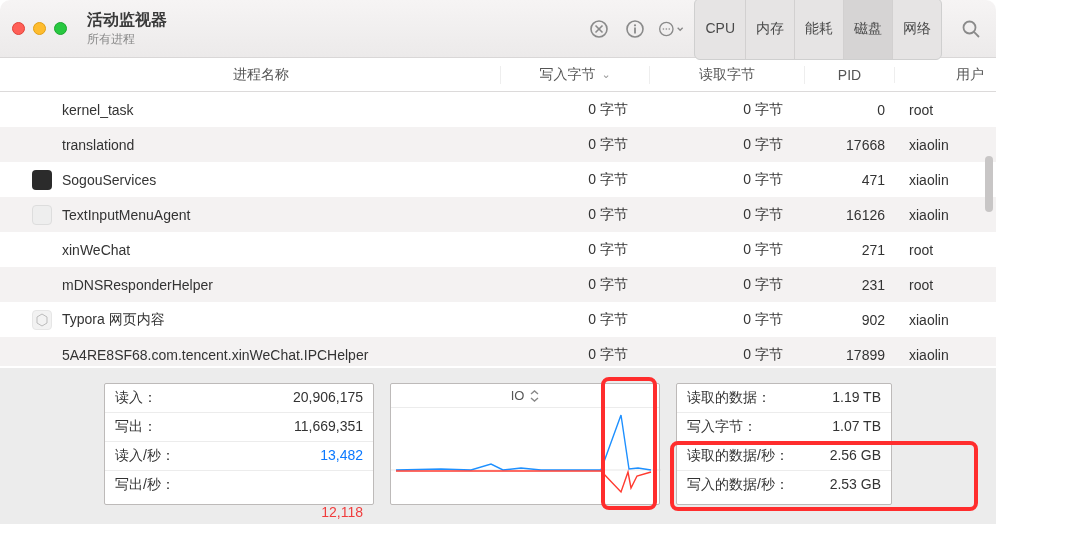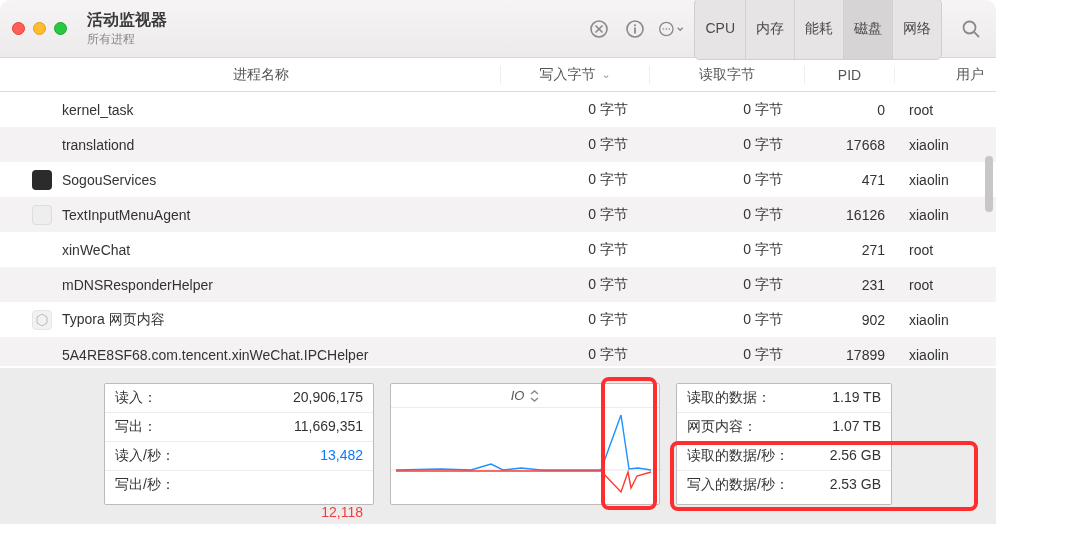--- a/index.html
+++ b/index.html
@@ -105,21 +105,21 @@
   padding: 15px 104px 0;
   position: relative;
 }
 .stats-row { display: flex; gap: 16px; height:122px;}
 .stat-box {
   background: #fff;
   border: 1px solid #bdbab9;
   border-radius: 2px;
 }
 .left-box { flex: 0 0 270px; }
-.mid-box { flex: 0 0 270px; position: relative; font-style: italic;}
+.mid-box { flex: 0 0 270px; position: relative;}
 .right-box { flex: 1; }
 .stat-line {
   display: flex; justify-content: space-between;
   padding: 5px 10px;
   font-size: 14px;
   border-bottom: 0.5px solid #ececec;
 }
 .stat-line:last-child{ border-bottom:none;}
 .stat-label { color: #333; }
 .stat-val { color: #333; font-variant-numeric: tabular-nums;}
@@ -320,21 +320,21 @@
             <path d="M 5 63 L 100 63 L 150 63 L 210 63 L 230 84 L 237 64 L 240 80 L 246 68 L 260 64" fill="none" stroke="#ff3b30" stroke-width="1.4"></path>
           </svg>
         </div>
       </div>
       <div class="stat-box right-box" id="right-box">
           <div class="stat-line">
             <span class="stat-label">读取的数据：</span>
             <span class="stat-val">1.19 TB</span>
           </div>
           <div class="stat-line">
-            <span class="stat-label">网页内容：</span>
+            <span class="stat-label">写入字节：</span>
             <span class="stat-val">1.07 TB</span>
           </div>
           <div class="stat-line">
             <span class="stat-label">读取的数据/秒：</span>
             <span class="stat-val">2.56 GB</span>
           </div>
           <div class="stat-line">
             <span class="stat-label">写入的数据/秒：</span>
             <span class="stat-val">2.53 GB</span>
           </div>

